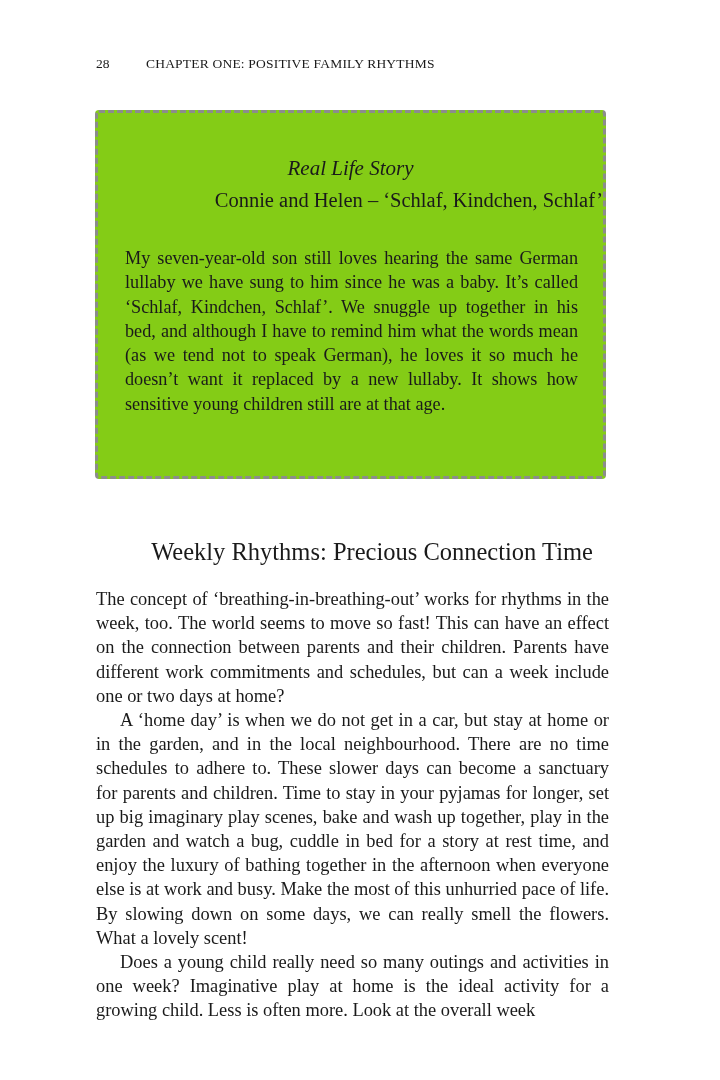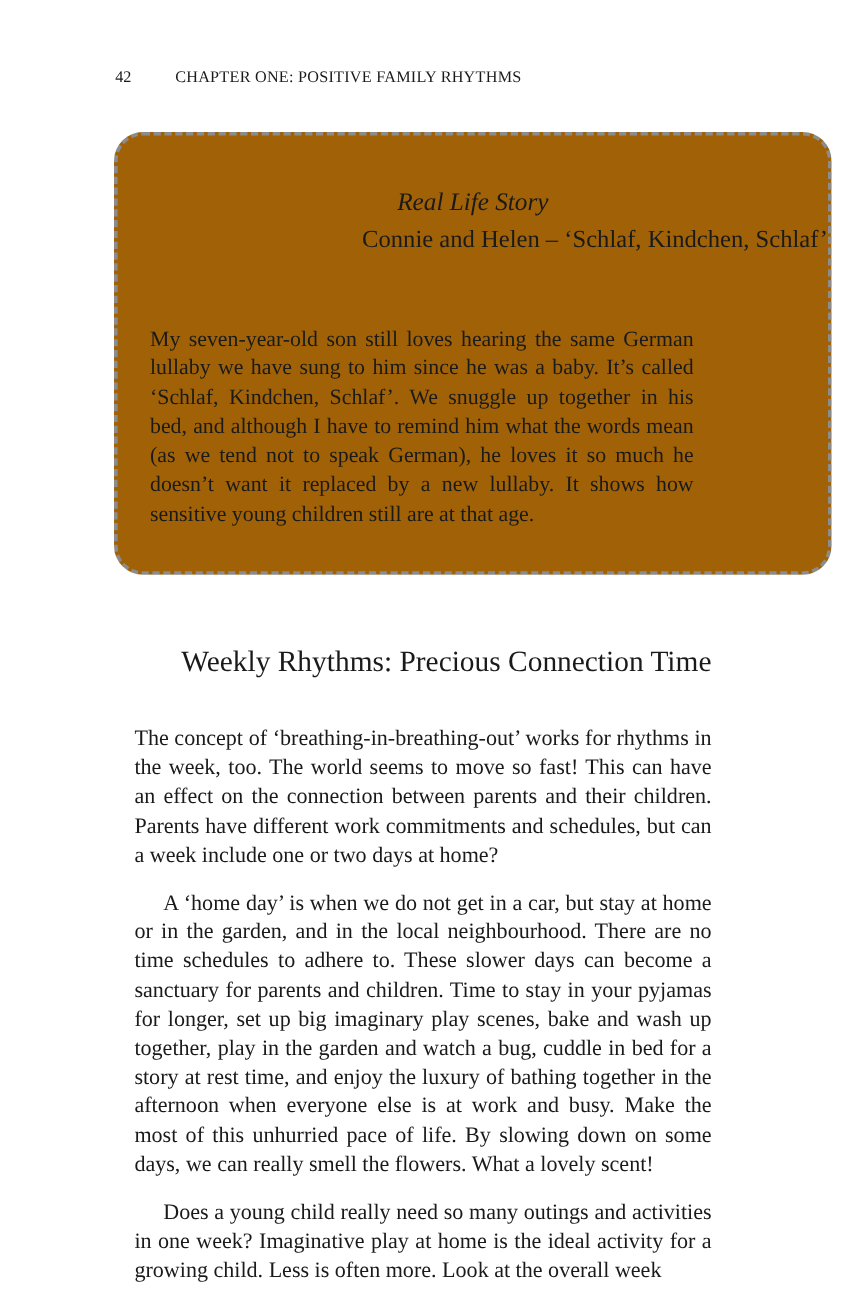--- a/index.html
+++ b/index.html
@@ -1,36 +1,36 @@
 <!DOCTYPE html>
 <html><head>
   <meta charset="utf-8">
   <style>
     html, body { margin: 0; padding: 0; background: #ffffff; }
     body { width: 720px; height: 1080px; position: relative; overflow: hidden;
       font-family: "Liberation Serif", "DejaVu Serif", serif; color: #1a1a1a; }
     .running-head { position: absolute; top: 56px; left: 96px; width: 510px; height: 20px; font-size: 13.5px; }
     .page-num { position: absolute; left: 0; top: 0; }
     .chapter-title { position: absolute; left: 0; right: 0; text-align: left; top: 0; letter-spacing: 0.2px; padding-left: 50px; }
-    .story-box { position: absolute; left: 95px; top: 110px; width: 598px; height: 369px;
-      background: #a16207; border: 3px dashed #8c8c8c; border-radius: 24px; box-sizing: border-box; }
+    .story-box { position: absolute; left: 95px; top: 110px; width: 511px; height: 369px;
+      background: #84cc16; border: 3px dashed #8c8c8c; border-radius: 4px; box-sizing: border-box; }
     .story-kicker { position: absolute; top: 43px; left: 0; right: 0; text-align: center; font-style: italic; font-size: 21px; }
     .story-title { position: absolute; top: 76px; left: 0; right: 0; text-align: right; font-size: 20.5px; }
-    .story-body { position: absolute; top: 133px; left: 27px; width: 453px; font-size: 18.2px; line-height: 24.3px; text-align: justify; margin-top: 24px; }
+    .story-body { position: absolute; top: 133px; left: 27px; width: 453px; font-size: 18.2px; line-height: 24.3px; text-align: justify; }
     .section-heading { position: absolute; top: 538px; left: 0; width: 720px; text-align: center; font-size: 24.5px; padding-left: 16px; }
     .section-heading span { display: inline-block; margin-left: -8px; }
     .body-text { position: absolute; top: 587px; left: 96px; width: 513px; font-size: 18.4px; line-height: 24.2px; text-align: justify; }
-    .body-text p { margin: 16px; }
+    .body-text p { margin: 0; }
     .body-text p.indent { text-indent: 24px; }
   </style>
 </head>
 <body>
 
 <div class="running-head">
-  <span class="page-num">42</span>
+  <span class="page-num">28</span>
   <span class="chapter-title">CHAPTER ONE: POSITIVE FAMILY RHYTHMS</span>
 </div>
 
 <div class="story-box">
   <div class="story-kicker">Real Life Story</div>
   <div class="story-title">Connie and Helen – ‘Schlaf, Kindchen, Schlaf’</div>
   <div class="story-body">My seven-year-old son still loves hearing the same German lullaby we have sung to him since he was a baby. It’s called ‘Schlaf, Kindchen, Schlaf’. We snuggle up together in his bed, and although I have to remind him what the words mean (as we tend not to speak German), he loves it so much he doesn’t want it replaced by a new lullaby. It shows how sensitive young children still are at that age.</div>
 </div>
 
 <div class="section-heading">

